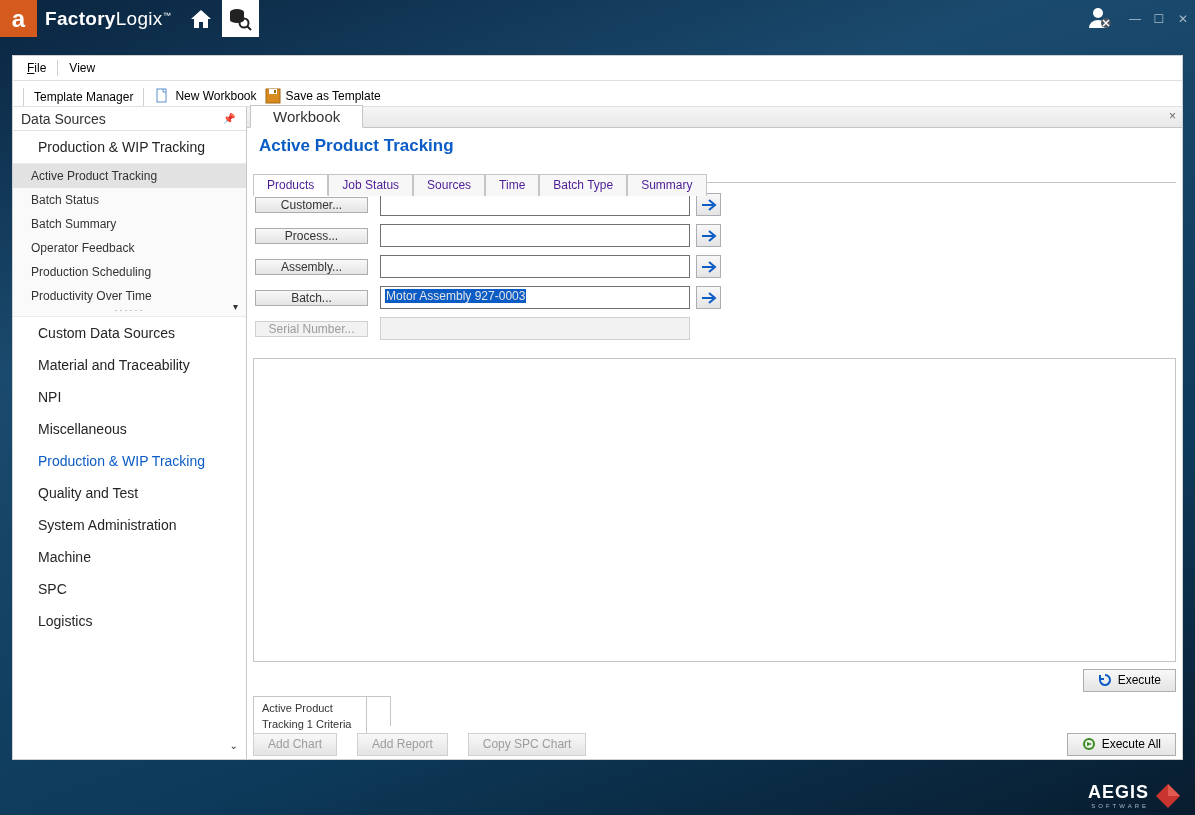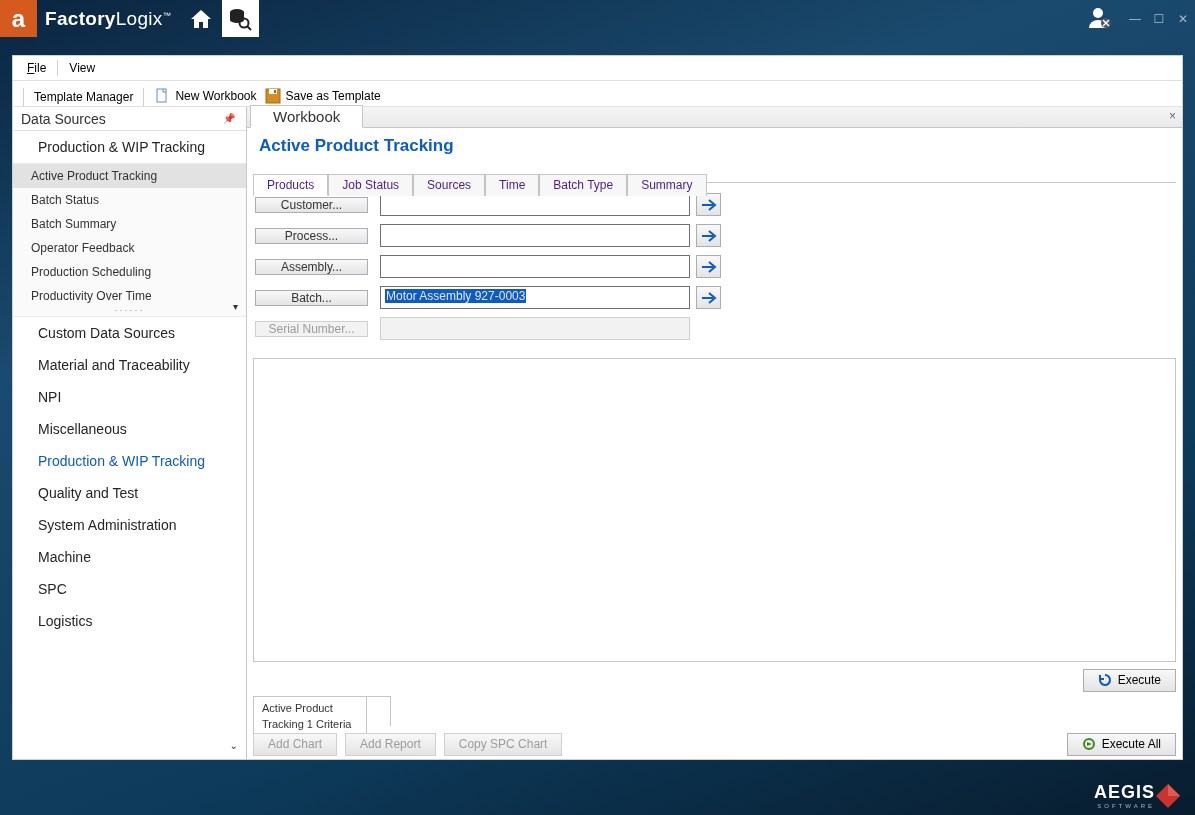--- a/index.html
+++ b/index.html
@@ -74,24 +74,24 @@
 .flex-spacer{flex:1;border:1px solid #c5c5c5;margin:0 6px 4px 6px}
 
 .execbar{height:28px;display:flex;justify-content:flex-end;align-items:center;padding:0 6px}
 .btn{height:23px;padding:0 14px;background:linear-gradient(#f8f8f8,#e4e4e4);border:1px solid #abadb3;font-size:12px;cursor:pointer;display:flex;align-items:center;gap:6px}
 .btn.dis{color:#9c9c9c;border-color:#d0d0d0;cursor:default}
 
 .criteria{height:35px;display:flex;align-items:flex-start;padding:2px 6px;font-size:11px;color:#333}
 .crit-tab{border:1px solid #c5c5c5;border-bottom:none;padding:3px 8px 12px;width:114px;line-height:16px}
 .crit-blank{border:1px solid #c5c5c5;border-bottom:none;border-left:none;width:24px;height:30px}
 
-.bottombar{height:30px;display:flex;align-items:center;padding:0 6px;gap:8px}
-
-
-.footer-logo{position:absolute;right:14px;bottom:6px;color:#fff;display:flex;align-items:center;}
+.bottombar{height:30px;display:flex;align-items:center;padding:0 6px;gap:20px}
+
+
+.footer-logo{position:absolute;right:14px;bottom:6px;color:#fff;display:flex;align-items:center;gap:6px}
 .footer-logo .txt{font-size:18px;letter-spacing:1px;font-weight:bold}
 .footer-logo .sub{font-size:6px;letter-spacing:3px;display:block;text-align:right;color:#a8b8c7}
 
 svg{display:block}
 </style>
 </head>
 <body>
 
 <div class="titlebar">
   <div class="logo-box">a</div>

